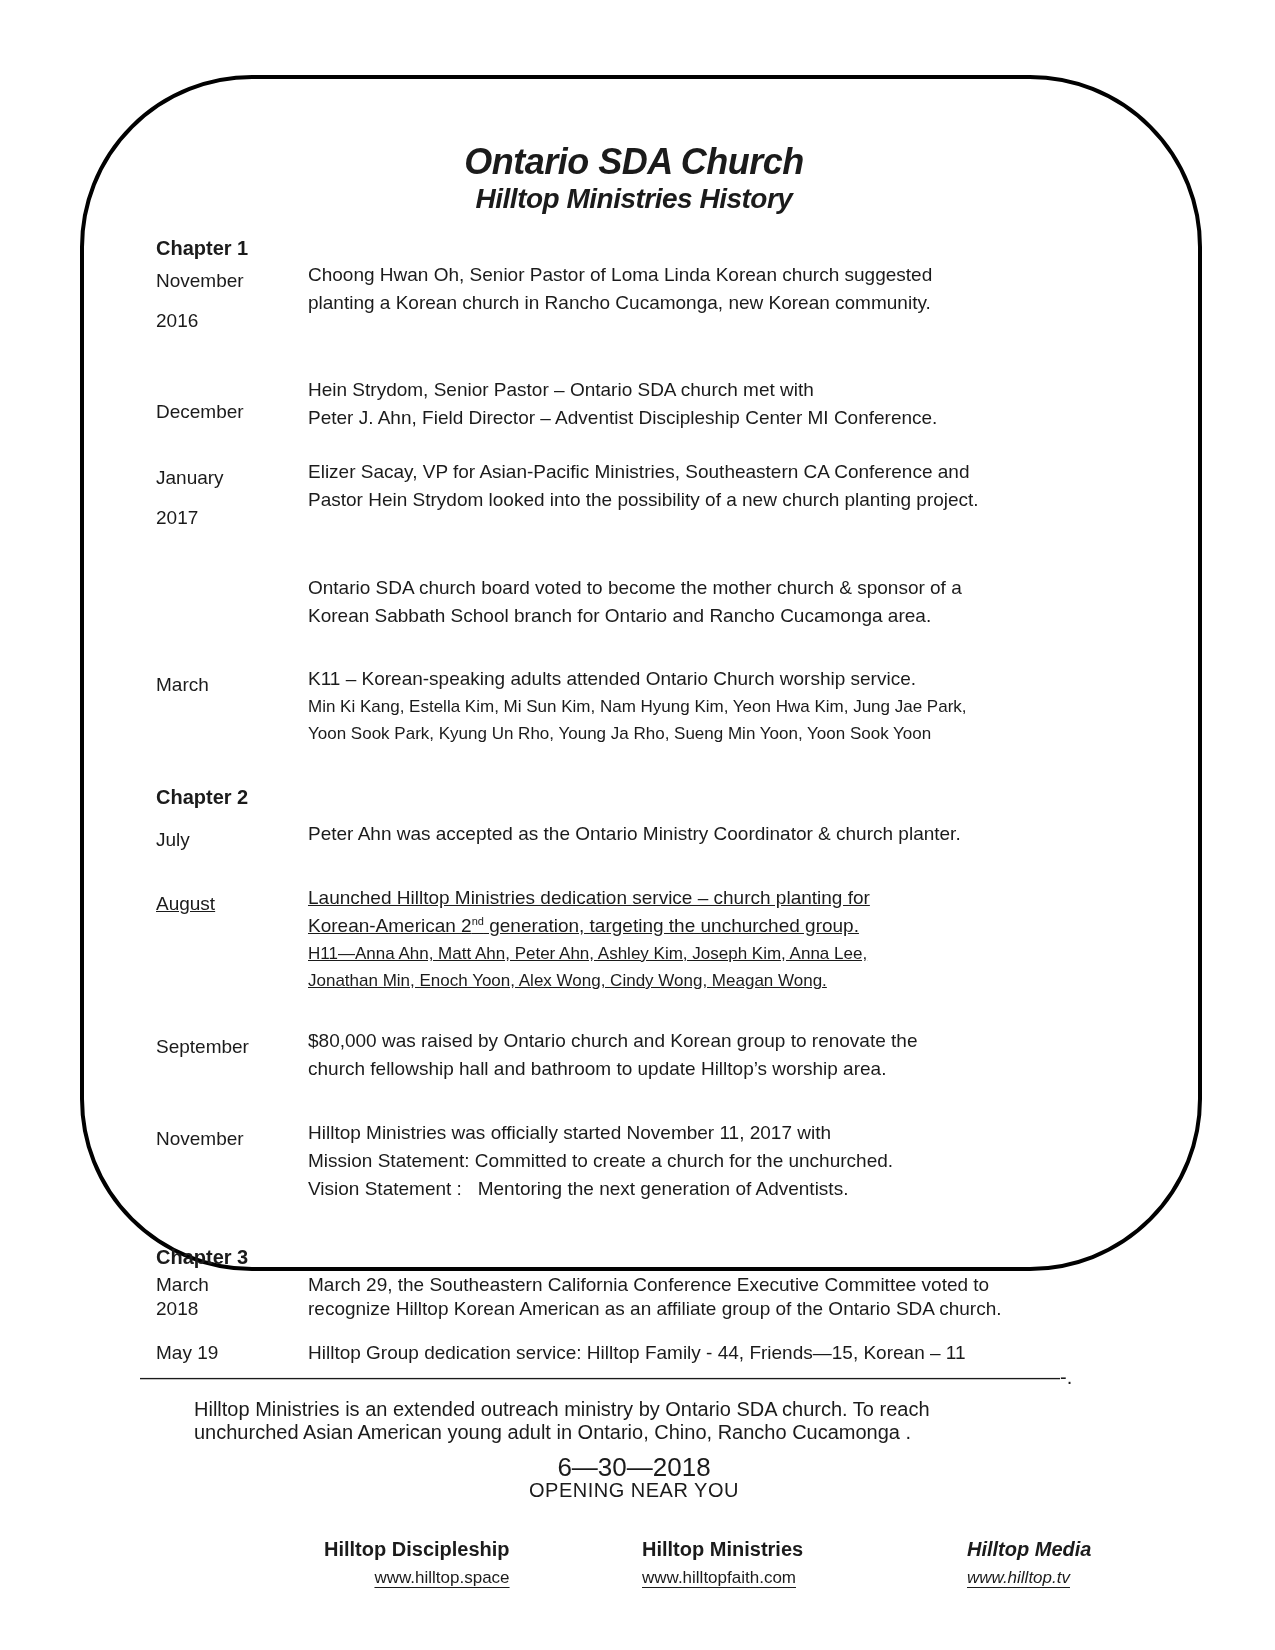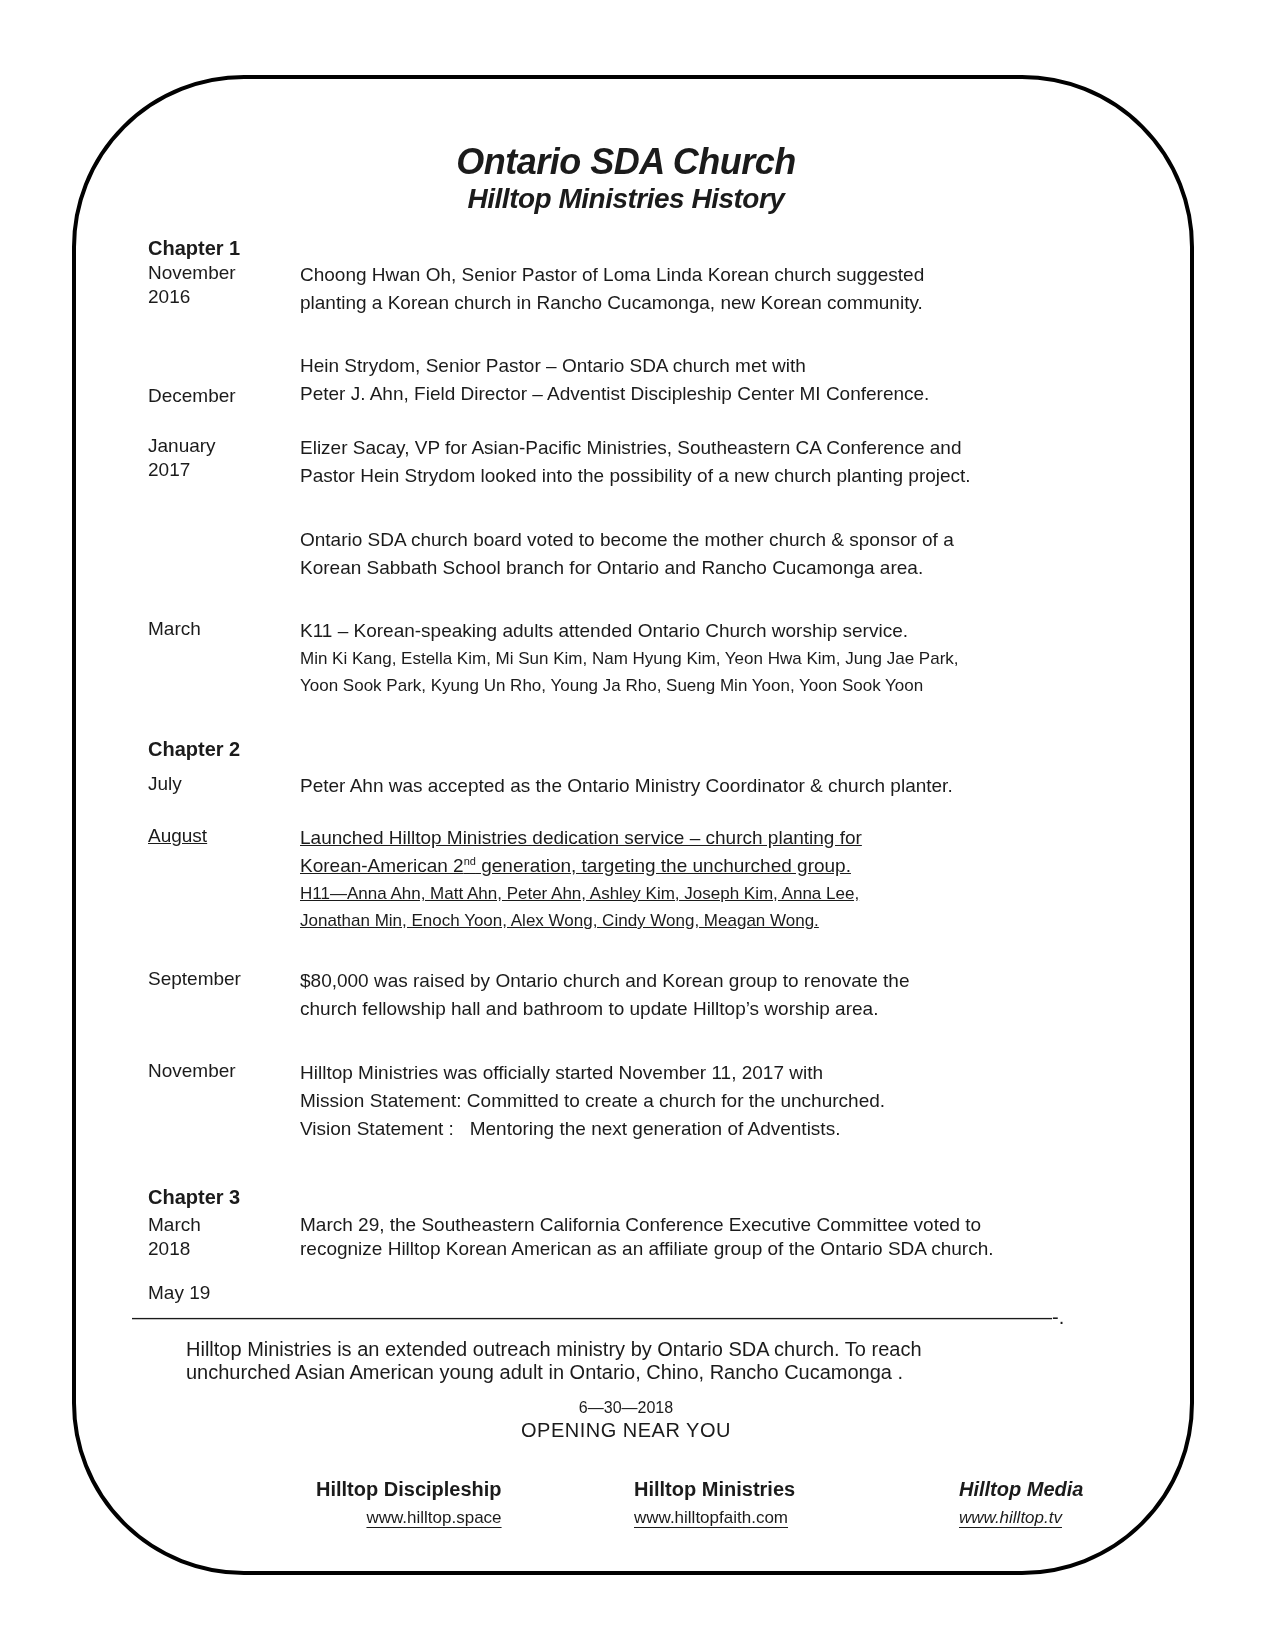--- a/index.html
+++ b/index.html
@@ -6,22 +6,22 @@
   .page{
     position:relative;
     width:1275px;height:1650px;
     background:#ffffff;
     font-family:"Liberation Sans", sans-serif;
     color:#1b1b1b;
     overflow:hidden;
   }
   .doc-border{
     position:absolute;
-    left:72px;top:75px;
-    width:1122px;height:1500px;
+    left:80px;top:75px;
+    width:1122px;height:1196px;
     box-sizing:border-box;
     border:4px solid #010101;
     border-radius:172px;
     padding:0 60px 4px 72px;
   }
   .centered{text-align:center;margin-left:-26px;}
   .doc-title{
     margin-top:62px;
     font-size:36px;line-height:42px;
     font-weight:bold;font-style:italic;
@@ -32,21 +32,21 @@
     font-weight:bold;font-style:italic;
     letter-spacing:-0.5px;
   }
   .chapter-heading{
     font-size:20px;line-height:26px;font-weight:bold;
     white-space:pre-wrap;
   }
   .entry{display:flex;align-items:flex-start;}
   .entry-date{
     flex:0 0 152px;width:152px;
-    font-size:19px;line-height:24px;
+    font-size:19px;line-height:40px;
     white-space:pre-wrap;
   }
   .entry-body{flex:1 1 auto;}
   .entry-text{
     font-size:19px;line-height:28px;
     white-space:pre-wrap;
   }
   .entry-text sup{font-size:11px;line-height:0;}
   .entry-names{
     font-size:17px;line-height:27px;
@@ -58,21 +58,21 @@
     width:940px;overflow:hidden;
     font-size:20px;line-height:24px;
     white-space:nowrap;
     letter-spacing:0px;
   }
   .footer-about{
     margin-left:38px;margin-top:9px;
     font-size:20px;line-height:23px;
     white-space:pre-wrap;
   }
-  .footer-date{margin-top:12px;font-size:16px;line-height:23px;}
+  .footer-date{margin-top:12px;font-size:26px;line-height:23px;}
   .footer-tagline{font-size:20px;line-height:23px;letter-spacing:0.5px;}
   .footer-links{
     position:relative;
     margin-top:33px;height:64px;
   }
   .link-group{position:absolute;top:0;}
   .link-group.c1{left:168px;text-align:right;}
   .link-group.c2{left:486px;}
   .link-group.c3{left:811px;font-style:italic;}
   .link-title{font-size:20px;line-height:28px;font-weight:bold;}
@@ -194,20 +194,23 @@
       <div class="entry-date">March
 2018</div>
       <div class="entry-body">
         <div class="entry-text">March 29, the Southeastern California Conference Executive Committee voted to
 recognize Hilltop Korean American as an affiliate group of the Ontario SDA church.</div>
       </div>
     </div>
 
     <div class="entry tight mt-may">
       <div class="entry-date">May 19</div>
+      <div class="entry-body">
+        <div class="entry-text">Hilltop Group dedication service: Hilltop Family - 44, Friends—15, Korean – 11</div>
+      </div>
     </div>
 
     <div class="divider">——————————————————————————————————————————————-.</div>
 
     <div class="footer-about">Hilltop Ministries is an extended outreach ministry by Ontario SDA church. To reach
 unchurched Asian American young adult in Ontario, Chino, Rancho Cucamonga .</div>
     <div class="footer-date centered">6—30—2018</div>
     <div class="footer-tagline centered">OPENING NEAR YOU</div>
 
     <div class="footer-links">

